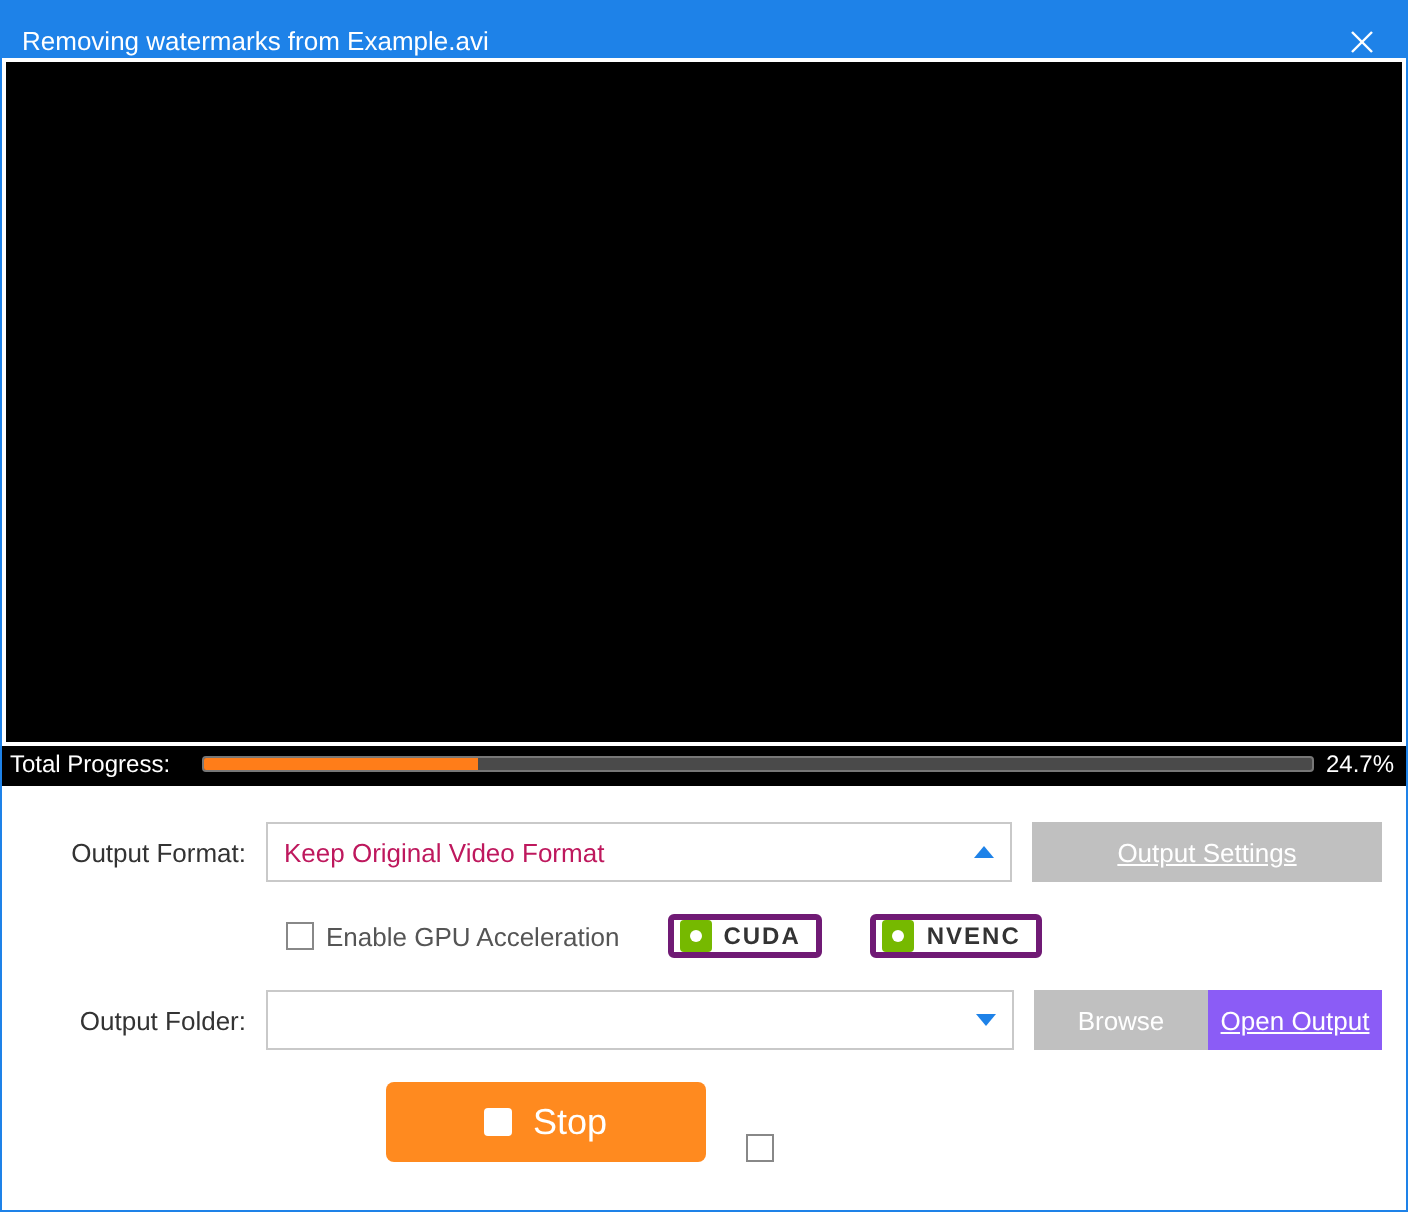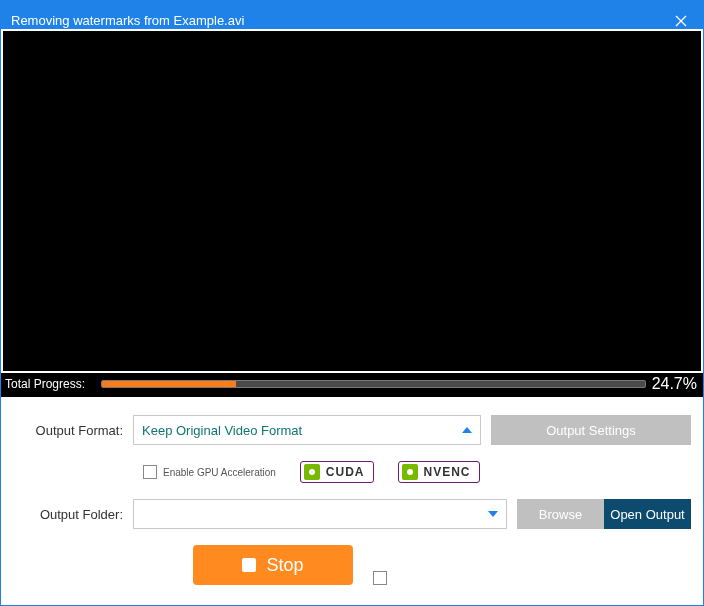--- a/index.html
+++ b/index.html
@@ -6,37 +6,37 @@
 body { width: 704px; height: 606px; background: #fff; border: 1px solid #1e82e8; display: flex; flex-direction: column; }
 .titlebar { height: 28px; background: #1e82e8; display: flex; align-items: center; padding: 11px 8px 0 10px; color: #fff; font-size: 13px; }
 .titlebar .title { flex: 1; }
 .titlebar .close { width: 28px; height: 28px; display: flex; align-items: center; justify-content: center; cursor: pointer; }
 .titlebar .close svg { stroke: #fff; stroke-width: 1.2; }
 .preview { background: #000; height: 340px; margin: 2px; }
 .progress-row { background: #000; color: #fff; padding: 2px 6px 4px 4px; display: flex; align-items: center; font-size: 12px; }
 .progress-row .label { white-space: nowrap; margin-right: 16px; }
 .progress-track { flex: 1; height: 8px; background: #4a4a4a; border-radius: 2px; border: 1px solid #777; position: relative; overflow: hidden; }
 .progress-fill { height: 100%; background: #ff7d19; width: 24.7%; }
-.progress-pct { margin-left: 6px; font-size: 16px; }
+.progress-pct { margin-left: 6px; font-size: 12px; }
 .controls { padding: 18px 12px 12px 12px; flex: 1; display: flex; flex-direction: column; gap: 16px; }
 .row { display: flex; align-items: center; gap: 10px; }
 .form-label { width: 110px; text-align: right; font-size: 13px; color: #333; }
-.dropdown { flex: 1; height: 30px; border: 1px solid #c9c9c9; display: flex; align-items: center; padding: 0 8px; font-size: 13px; color: #0f766e; background: #fff; position: relative; cursor: pointer; }
+.dropdown { flex: 1; height: 30px; border: 1px solid #c9c9c9; display: flex; align-items: center; padding: 0 8px; font-size: 13px; color: #be185d; background: #fff; position: relative; cursor: pointer; }
 .dropdown .caret { margin-left: auto; width: 0; height: 0; border-left: 5px solid transparent; border-right: 5px solid transparent; }
 .caret-up { border-bottom: 6px solid #1e82e8; }
 .caret-down { border-top: 6px solid #1e82e8; }
 .btn { height: 30px; display: inline-flex; align-items: center; justify-content: center; font-size: 13px; border: none; cursor: pointer; padding: 0 14px; white-space: nowrap; }
 .btn-grey-disabled { background: #c0c0c0; color: #fff; cursor: default; }
-.btn-grey-disabled.wide { width: 200px; }
-.btn-blue { background: #0c4a6e; color: #fff; }
+.btn-grey-disabled.wide { width: 175px; text-decoration: underline; }
+.btn-blue { background: #8b5cf6; color: #fff; text-decoration: underline; }
 .gpu-row { display: flex; align-items: center; gap: 24px; padding-left: 130px; }
-.checkbox { display: flex; align-items: center; gap: 6px; font-size: 10px; color: #555; cursor: pointer; }
+.checkbox { display: flex; align-items: center; gap: 6px; font-size: 13px; color: #555; cursor: pointer; }
 .checkbox .box { width: 14px; height: 14px; border: 1px solid #888; background: #fff; display: inline-flex; align-items: center; justify-content: center; }
 .checkbox .box.checked::after { content: "✓"; color: #1e82e8; font-size: 12px; line-height: 1; }
-.gpu-badge { display: inline-flex; align-items: center; border: 1px solid #701a75; border-radius: 3px; height: 22px; padding: 0 8px 0 3px; gap: 6px; font-size: 12px; font-weight: bold; letter-spacing: 1px; color: #333; }
+.gpu-badge { display: inline-flex; align-items: center; border: 3px solid #701a75; border-radius: 3px; height: 22px; padding: 0 8px 0 3px; gap: 6px; font-size: 12px; font-weight: bold; letter-spacing: 1px; color: #333; }
 .gpu-badge .logo { width: 16px; height: 16px; background: #76b900; border-radius: 2px; display: inline-flex; align-items: center; justify-content: center; }
 .gpu-badge .logo svg { fill: #fff; }
 .bottom-section { display: flex; align-items: flex-end; gap: 20px; padding-left: 130px; }
 .stop-btn { width: 160px; height: 40px; background: #ff8a1f; border: none; border-radius: 4px; color: #fff; font-size: 18px; display: flex; align-items: center; justify-content: center; gap: 10px; cursor: pointer; margin-left: 50px; }
 .stop-btn .square { width: 14px; height: 14px; background: #fff; border-radius: 2px; }
 .bottom-checks { display: flex; flex-direction: column; gap: 10px; }
 .browse-open { display: flex; gap: 0; border-radius: 11px; }
 .browse-open .btn { width: 87px; }
 </style>
 </head>

